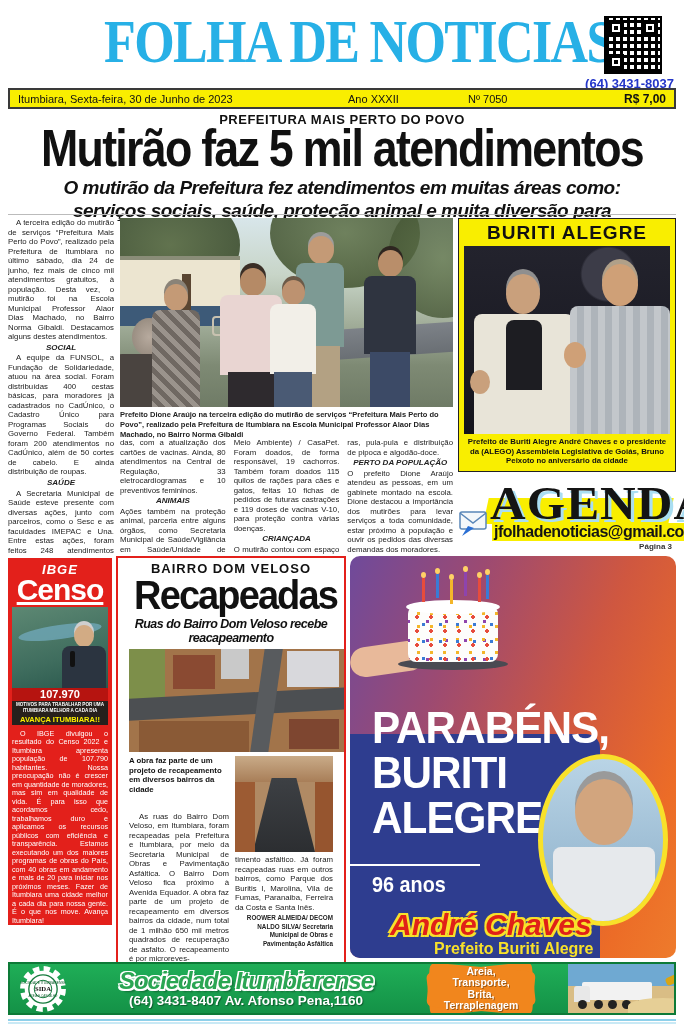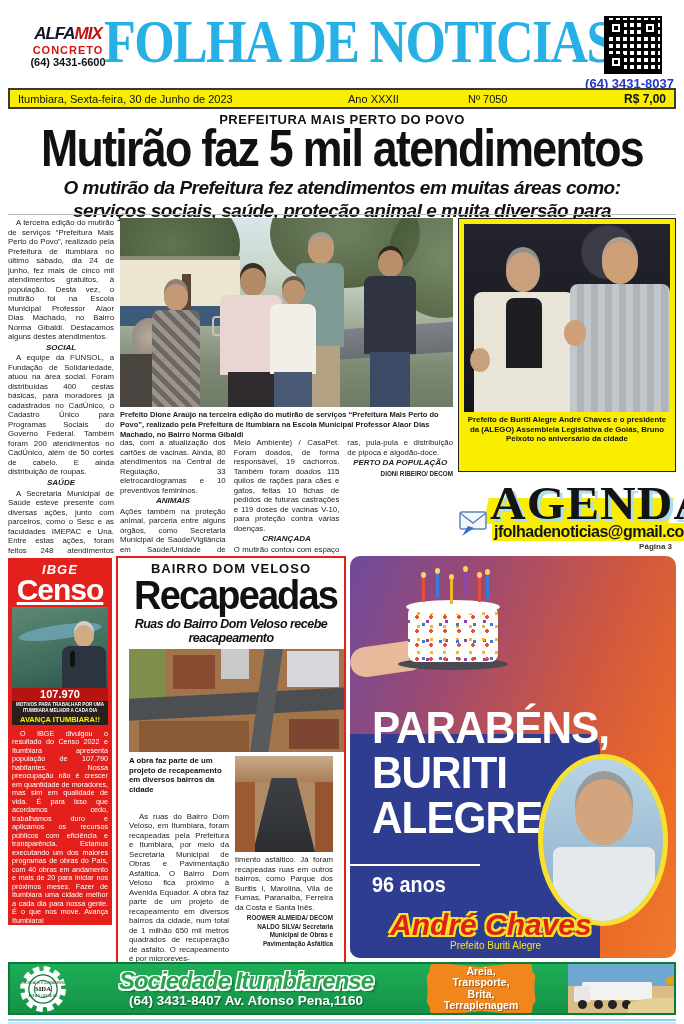--- a/index.html
+++ b/index.html
@@ -101,21 +101,21 @@
   
   .parabens { position:absolute; left:350px; top:556px; width:326px; height:402px; border-radius:10px; overflow:hidden;
     background:linear-gradient(112deg, #6f4a9b 0%, #9c4a72 28%, #cf5740 58%, #ec6c27 85%, #ee7b2c 100%); }
   .parabens .bluepanel { position:absolute; left:0; bottom:0; width:250px; height:224px; background:#2e3d8f; border-radius:0 14px 0 0; }
   .parabens-title { position:absolute; left:22px; top:150px; color:#fff; font-weight:bold; font-size:44px;
     line-height:1.02; letter-spacing:-1px; white-space:pre-line; transform:scaleX(0.96); transform-origin:left; }
   .parabens-line { position:absolute; left:0px; top:308px; width:130px; height:2px; background:#fff; }
   .parabens-years { position:absolute; left:22px; top:316px; color:#fff; font-weight:bold; font-size:22px; transform:scaleX(0.9); transform-origin:left; }
   .parabens-name { position:absolute; left:40px; top:352px; color:#e02118; font-weight:bold; font-size:30px; font-style:italic;
     text-shadow:-2px -2px 0 #f8e12a, 2px -2px 0 #f8e12a, -2px 2px 0 #f8e12a, 2px 2px 0 #f8e12a; }
-  .parabens-role { position:absolute; left:100px; top:384px; color:#f8e12a; font-weight:normal; font-size:10px; }
+  .parabens-role { position:absolute; left:84px; top:384px; color:#f8e12a; font-weight:bold; font-size:16px; }
   .portrait { position:absolute; right:8px; top:198px; width:130px; height:172px; border:5px solid #f8e12a; border-radius:50%;
     background:linear-gradient(#b9d4e6 0%, #9dbdd4 60%, #8db0c9 100%); overflow:hidden; }
   .cake-zone { position:absolute; left:0px; top:6px; width:190px; height:140px; }
 
   
   .sida { position:absolute; left:8px; top:962px; width:668px; height:53px; background:linear-gradient(#1fae57,#149247);
     border:2px solid #0d7a37; display:flex; align-items:center; overflow:hidden;gap:24px; }
   .sida-logo { position:relative; width:58px; height:50px; margin-left:4px; flex:0 0 auto; }
   .sida-title { width:300px; text-align:center; line-height:1.0; flex:0 0 auto; }
   .sida-title .t { font-size:24px; font-weight:bold; font-style:italic; color:#2aa653; letter-spacing:-1px;
@@ -131,25 +131,20 @@
 
   .fig { position:absolute; }
   .head { position:absolute; border-radius:50%; background:#c49a76; }
   .torso { position:absolute; border-radius:8px 8px 0 0; }
 </style>
 </head>
 <body>
 
 <div class="page">
 
-  <div class="alfamix">
-    <div class="brand"><span>ALFA</span><span class="mix">MIX</span></div>
-    <div class="l2">CONCRETO</div>
-    <div class="l3">(64) 3431-6600</div>
-  </div>
 
   <h1 class="paper-title">FOLHA DE NOTICIAS</h1>
 
   <div class="qr">
     <div class="fp tl"></div>
     <div class="fp tr"></div>
     <div class="fp bl"></div>
   </div>
   <div class="qr-phone">(64) 3431-8037</div>
 
@@ -221,28 +216,30 @@
       <p>Ações também na proteção animal, parceria entre alguns órgãos, como Secretaria Municipal de Saúde/Vigilância em Saúde/Unidade de Vigilância em Zoonoses e AMMA (Agência Municipal do</p>
     </div>
     <div class="col smalltext">
       <p>Meio Ambiente) / CasaPet. Foram doados, de forma responsável, 19 cachorros. Também foram doados 115 quilos de rações para cães e gatos, feitas 10 fichas de pedidos de futuras castrações e 119 doses de vacinas V-10, para proteção contra várias doenças.</p>
       <div class="subhd">CRIANÇADA</div>
       <p>O mutirão contou com espaço para as crianças, com brincadei-</p>
     </div>
     <div class="col smalltext">
       <p>ras, pula-pula e distribuição de pipoca e algodão-doce.</p>
       <div class="subhd">PERTO DA POPULAÇÃO</div>
+      <p>O prefeito Dione Araújo atendeu as pessoas, em um gabinete montado na escola. Dione destacou a importância dos mutirões para levar serviços a toda comunidade, estar próximo à população e ouvir os pedidos das diversas demandas dos moradores.</p>
       <div class="credits">
         <div>DIONI RIBEIRO/ DECOM</div>
 
       </div>
     </div>
   </div>
 
   <aside class="buriti">
+    <div class="buriti-hd">BURITI ALEGRE</div>
     <div class="buriti-photo">
       <div class="fig" style="left:10px;top:28px;width:100px;height:160px;">
         <div class="head" style="left:32px;top:0;width:34px;height:40px;background:#c9a07c;box-shadow:0 -5px 0 #8f8f8f;"></div>
         <div class="torso" style="left:0;top:40px;width:100px;height:120px;background:#e8e4d8;"></div>
         <div class="torso" style="left:32px;top:46px;width:36px;height:70px;background:#1d1d22;"></div>
         <div class="head" style="left:-4px;top:96px;width:20px;height:24px;background:#c9a07c;"></div>
       </div>
       <div class="fig" style="left:104px;top:18px;width:104px;height:170px;">
         <div class="head" style="left:34px;top:0;width:36px;height:42px;background:#cfa077;box-shadow:0 -5px 0 #b0a089;"></div>
         <div class="torso" style="left:2px;top:42px;width:100px;height:128px;background:repeating-linear-gradient(90deg,#c3c7cb 0 7px,#aeb4ba 7px 14px);"></div>

